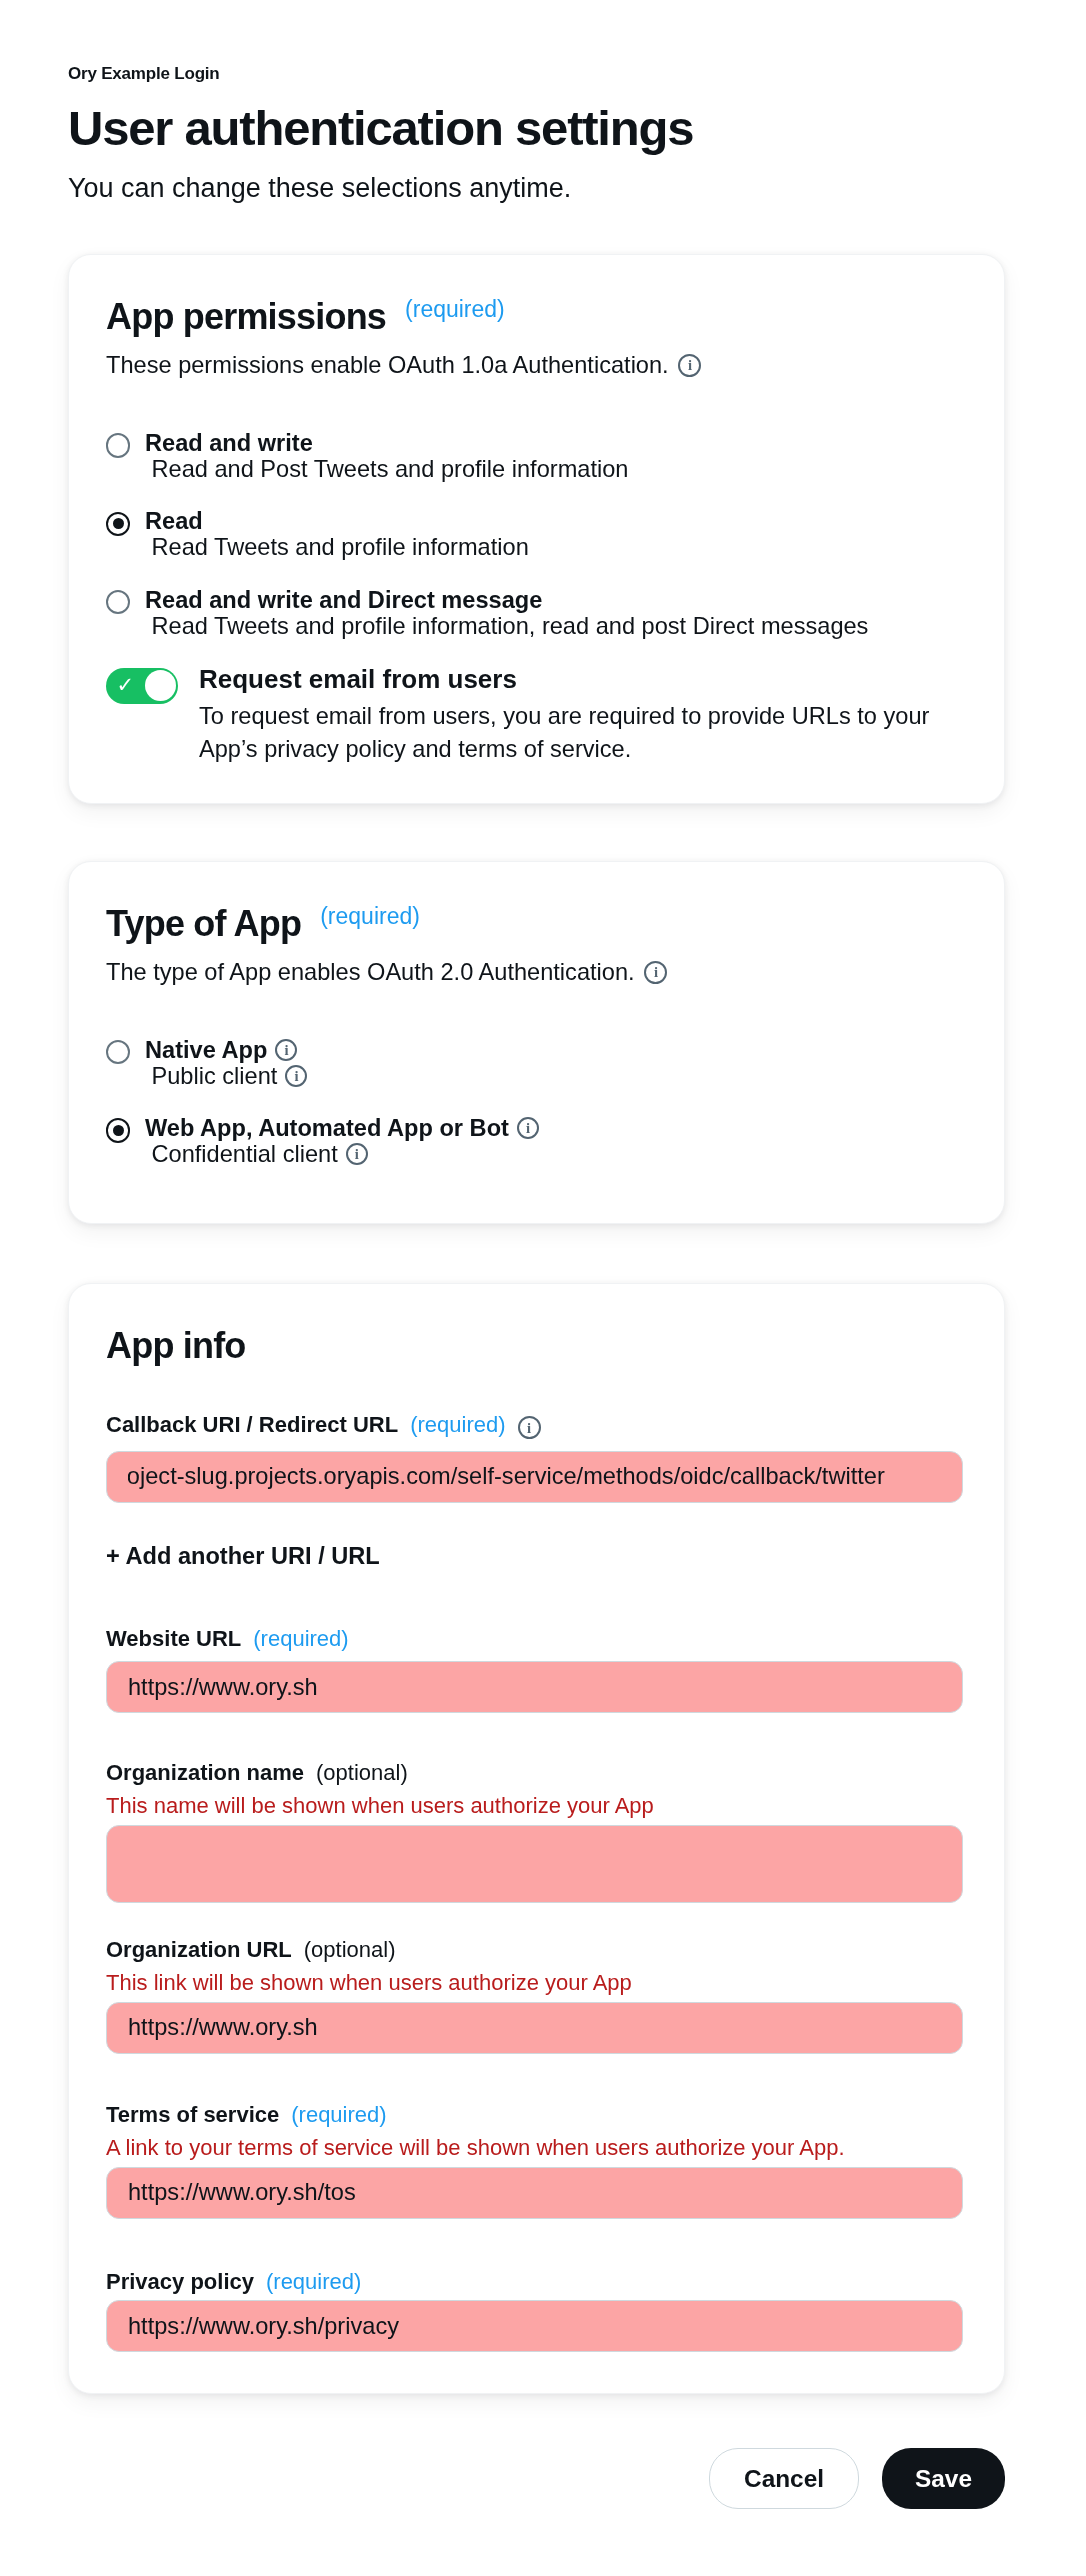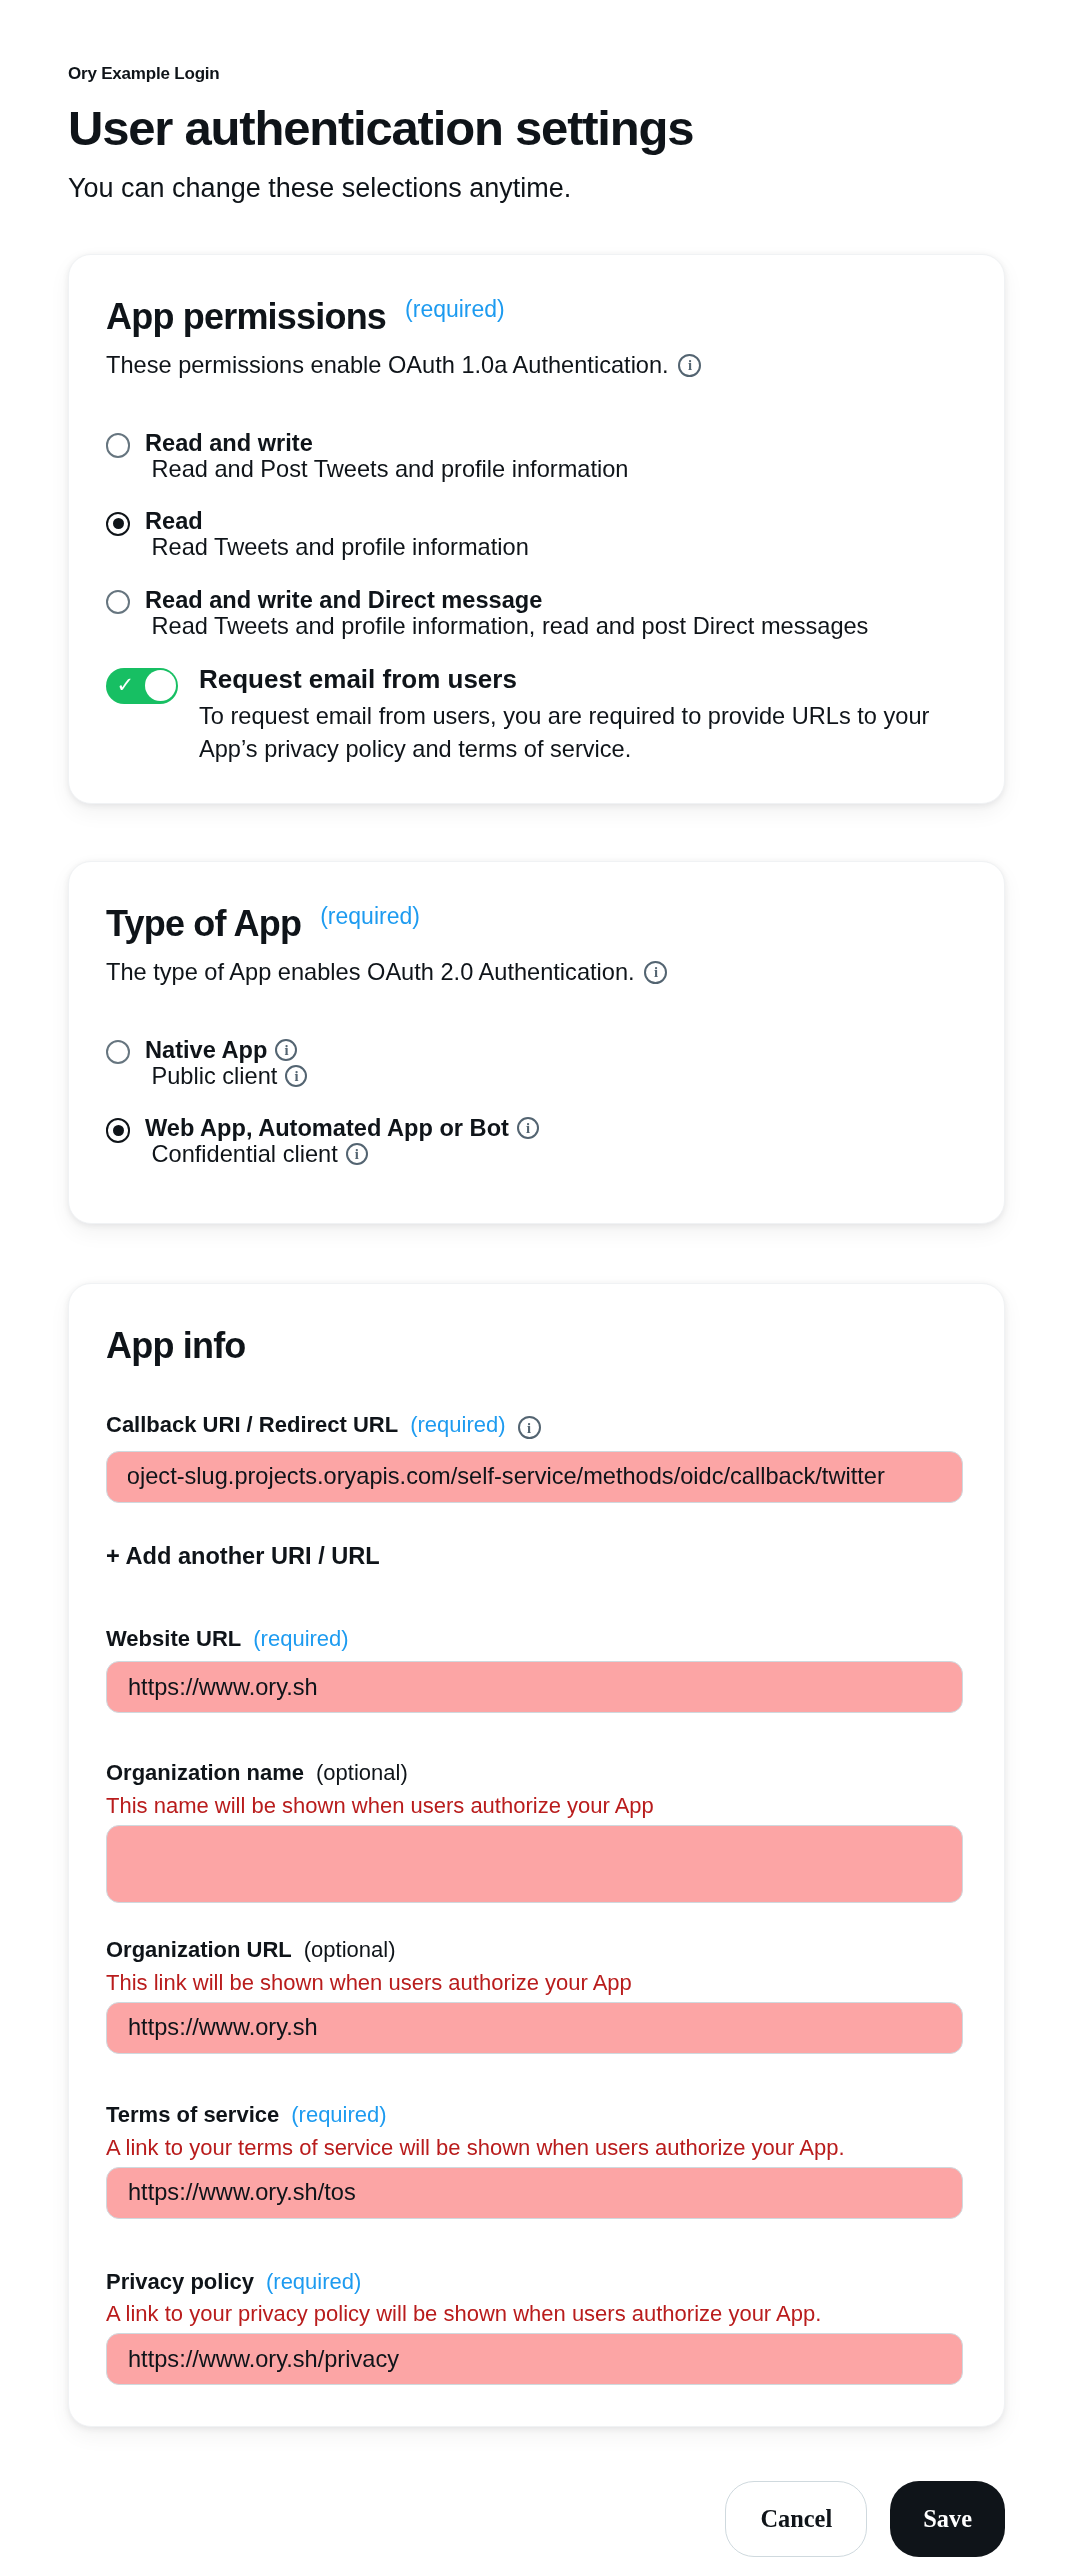--- a/index.html
+++ b/index.html
@@ -102,21 +102,21 @@
   .f-orgname .text-input { margin-top: 4.9px; }
   .f-orgurl { margin-top: 33px; }
   .f-orgurl .text-input { margin-top: 4.9px; }
   .f-terms { margin-top: 47px; }
   .f-terms .text-input { margin-top: 4.9px; }
   .f-privacy { margin-top: 49px; }
   .f-privacy .text-input { margin-top: 4.9px; }
 
   
   .footer-actions { display: flex; justify-content: flex-end; gap: 23px; margin-top: 54px; padding-bottom: 52px; }
-  .btn { height: 76px; border-radius: 29px; font-family: Liberation Serif, serif; font-size: 24.4px; font-weight: 700; cursor: pointer; display: inline-flex; align-items: center; justify-content: center; }
+  .btn { height: 61px; border-radius: 29px; font-family: Liberation Sans, sans-serif; font-size: 24.4px; font-weight: 700; cursor: pointer; display: inline-flex; align-items: center; justify-content: center; }
   .btn-cancel { background: #ffffff; color: #0F1419; border: 1.6px solid #CFD9DE; padding: 0 34px; }
   .btn-save { background: #0F1419; color: #ffffff; border: none; padding: 0 33px; min-width: 112px; }
 </style>
 </head>
 <body>
 
 <div class="page">
 
   <div class="app-title">Ory Example Login</div>
   <h1 class="page-title">User authentication settings</h1>
@@ -255,21 +255,20 @@
       </div>
       <div class="field-helper">A link to your terms of service will be shown when users authorize your App.</div>
       <input class="text-input" type="text" value="https://www.ory.sh/tos" style="">
     </div>
 
     <div class="f-privacy">
       <div class="field-label-row">
         <span class="field-label">Privacy policy</span>
         <span class="tag-blue">(required)</span>
       </div>
-      <div class="field-helper">A link to your privacy policy will be shown when users authorize your App.</div>
       <input class="text-input" type="text" value="https://www.ory.sh/privacy" style="">
     </div>
   </section>
 
   <div class="footer-actions">
     <button class="btn btn-cancel">Cancel</button>
     <button class="btn btn-save">Save</button>
   </div>
 
 </div>

